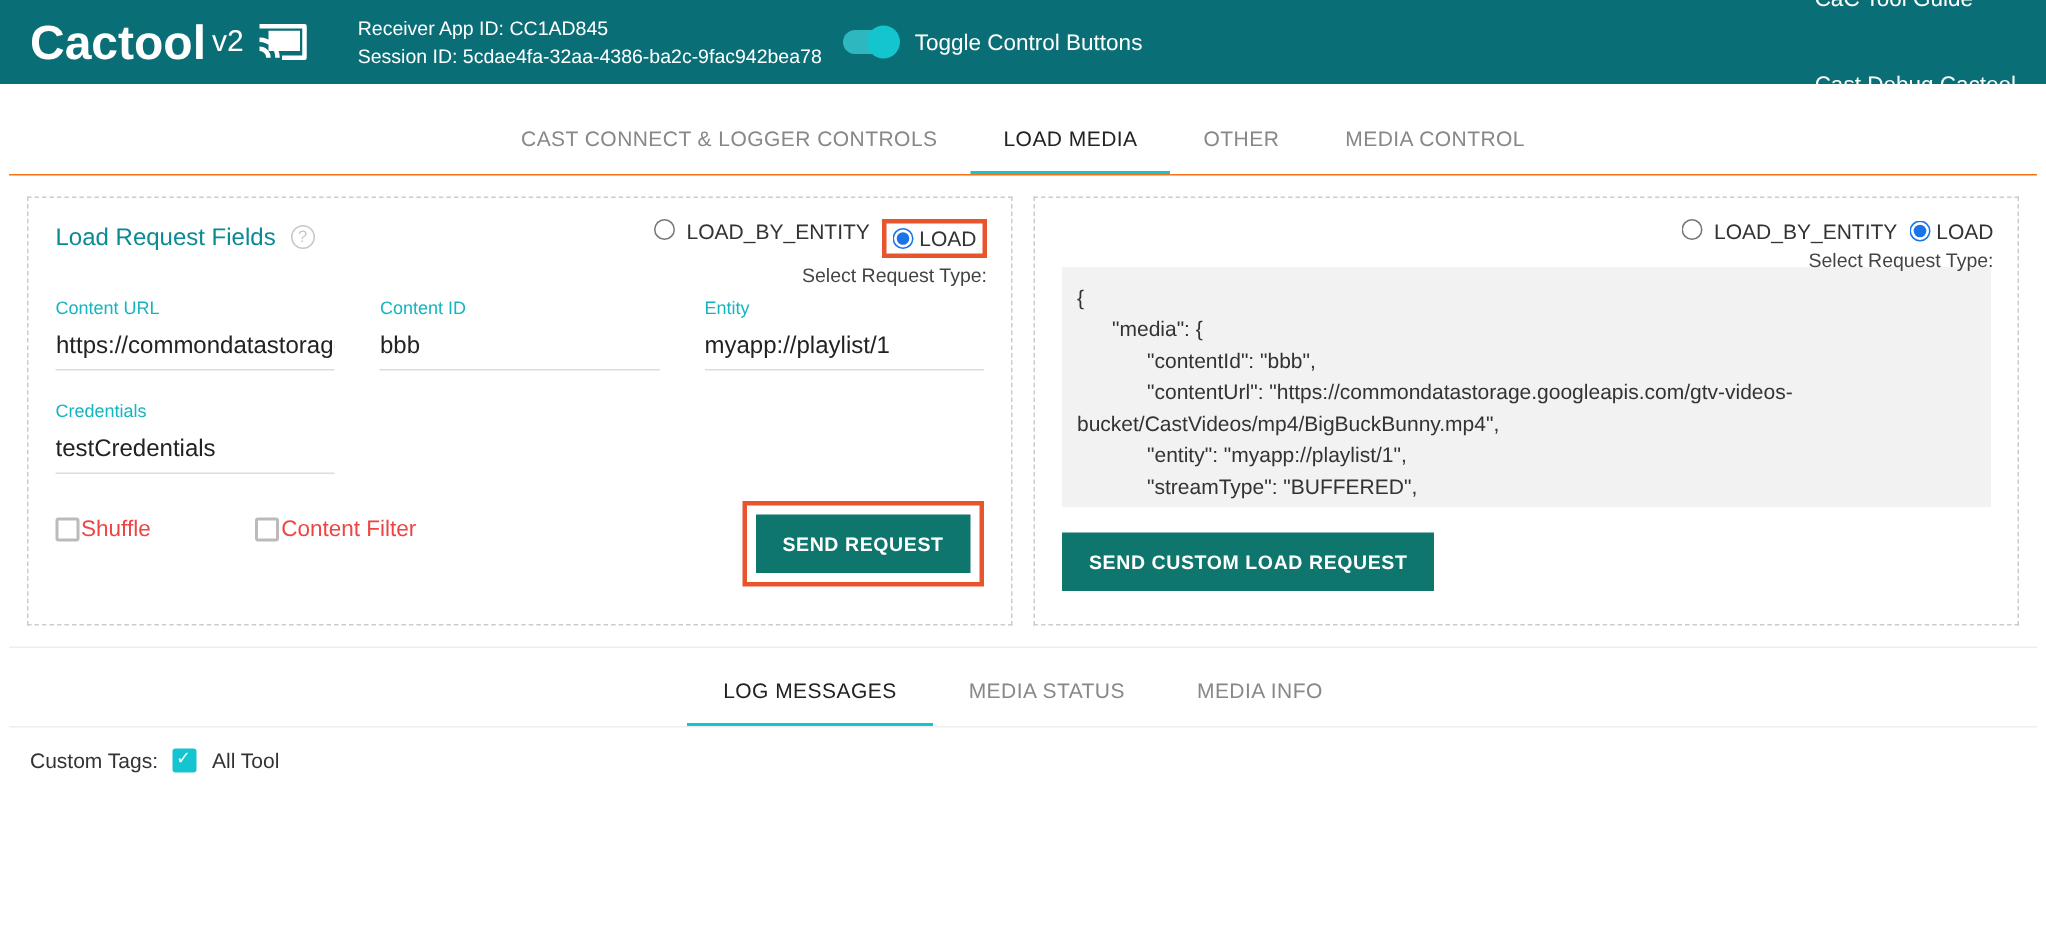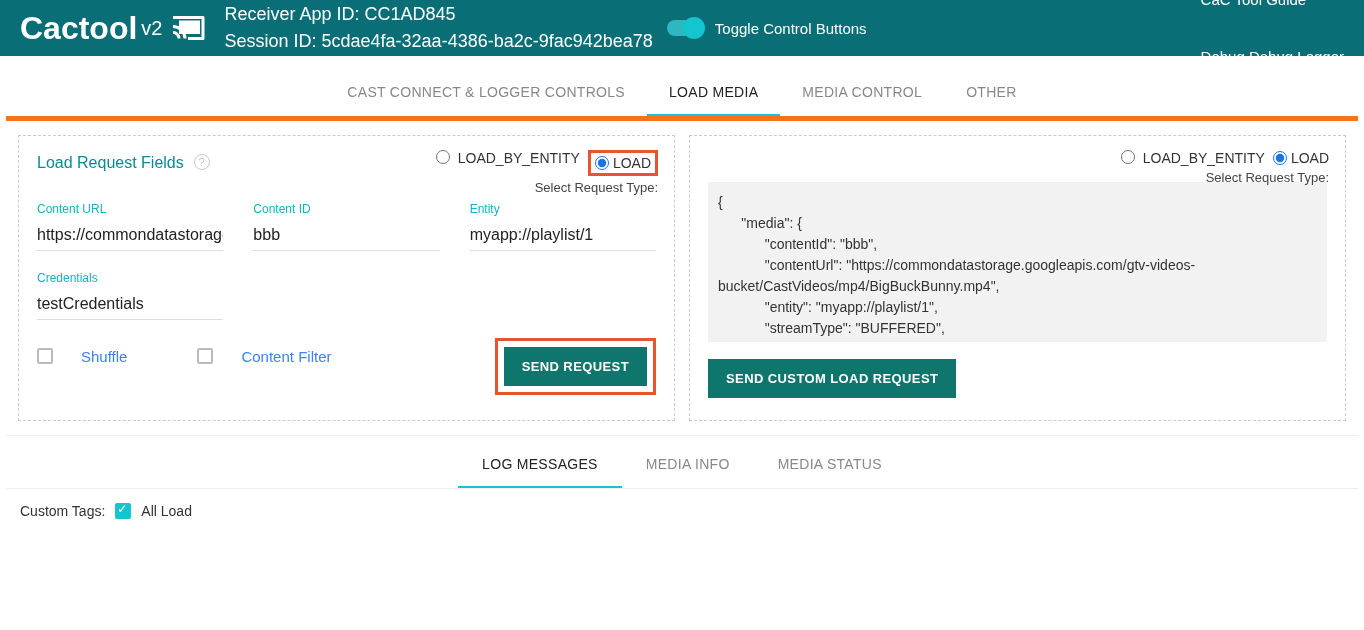--- a/index.html
+++ b/index.html
@@ -8,33 +8,33 @@
     background: #0a6e77;
     color: #fff;
     display: flex;
     align-items: center;
     padding: 10px 20px;
     height: 56px;
   }
   .logo { font-size: 32px; font-weight: 600; margin-right: 4px; }
   .logo-sub { font-size: 20px; font-weight: 400; margin-right: 8px; }
   .cast-icon { width: 36px; height: 30px; margin-right: 18px; display: inline-block; }
-  .session-info { font-size: 18px; line-height: 1.5; font-weight: 500; }
+  .session-info { font-size: 13px; line-height: 1.5; font-weight: 500; margin-left: 14px; }
   .toggle-wrap { display: flex; align-items: center; margin-left: 14px; }
   .toggle {
     width: 36px; height: 16px; background: #2fb7bf; border-radius: 10px; position: relative; margin-right: 12px;
   }
   .toggle::after {
     content: ""; position: absolute; right: -2px; top: -3px; width: 22px; height: 22px; background: #14c4cf; border-radius: 50%;
   }
   .toggle-label { font-size: 15px; font-weight: 500; }
   .header-right { margin-left: auto; display: flex; gap: 40px; font-size: 15px; flex-direction: column; }
   .header-right a { color: #fff; text-decoration: none; cursor: pointer; }
 
-  .tabs { display: flex; justify-content: center; border-bottom: 5px solid #f97316; margin: 14px 6px 0; }
+  .tabs { display: flex; justify-content: center; border-bottom: 1px solid #f97316; margin: 14px 6px 0; }
   .tab { padding: 14px 22px; color: #888; font-size: 14px; letter-spacing: 0.3px; cursor: pointer; border-bottom: 2px solid transparent; }
   .tab.active { color: #222; border-bottom: 2px solid #14c4cf; }
 
   .panels { display: flex; gap: 14px; padding: 14px 18px 8px; }
   .panel { flex: 1; border: 1px dashed #ccc; padding: 18px 18px 22px; position: relative; }
   .panel-title { color: #0a8a94; font-size: 16px; font-weight: 500; margin-bottom: 14px; }
   .help-icon {
     display: inline-block; width: 16px; height: 16px; border: 1.5px solid #c8c8c8; border-radius: 50%;
     color: #c8c8c8; font-size: 11px; line-height: 14px; text-align: center; margin-left: 6px; vertical-align: 2px;
   }
@@ -46,21 +46,21 @@
 
   .highlight-box { border: 3px solid #e8542c; padding: 2px 4px; display: inline-flex; align-items: center; gap: 4px; }
   .radio-load { display: inline-flex; align-items: center; gap: 4px; }
 
   .fields-grid { display: grid; grid-template-columns: 1fr 1fr 1fr; column-gap: 30px; row-gap: 20px; margin-top: 30px; }
   .field { display: flex; flex-direction: column; }
   .field-label { color: #14b5bf; font-size: 12px; margin-bottom: 4px; }
   .field-input { border: none; border-bottom: 1px solid #ddd; padding: 6px 0; font-size: 16px; color: #222; outline: none; background: transparent; width: 100%; }
 
   .checks-row { display: flex; gap: 70px; margin-top: 28px; align-items: center; }
-  .chk { display: flex; align-items: flex-start; gap: 28px; color: #3b82f6; font-size: 15px; }
+  .chk { display: flex; align-items: center; gap: 1px; color: #ef4444; font-size: 15px; }
   .chk-box { width: 16px; height: 16px; border: 2px solid #bbb; border-radius: 2px; }
 
   .btn {
     background: #0f766e; color: #fff; border: none; padding: 12px 18px;
     font-size: 13px; font-weight: 600; letter-spacing: 0.4px; cursor: pointer;
   }
   .send-highlight { border: 3px solid #e8542c; padding: 6px; display: inline-block; margin-top: 18px; }
 
   .json-area {
     background: #f2f2f2; border: none; width: 100%; height: 160px; padding: 10px;
@@ -95,29 +95,29 @@
   <div class="session-info">
     <div><span>Receiver App ID:</span> <span>CC1AD845</span></div>
     <div><span>Session ID:</span> <span>5cdae4fa-32aa-4386-ba2c-9fac942bea78</span></div>
   </div>
   <div class="toggle-wrap">
     <div class="toggle"></div>
     <span class="toggle-label">Toggle Control Buttons</span>
   </div>
   <div class="header-right">
     <a>CaC Tool Guide</a>
-    <a>Debug Debug Logger</a>
+    <a>Cast Debug Cactool</a>
   </div>
 </div>
 
 <div class="tabs">
   <div class="tab">CAST CONNECT &amp; LOGGER CONTROLS</div>
   <div class="tab active">LOAD MEDIA</div>
+  <div class="tab">OTHER</div>
   <div class="tab">MEDIA CONTROL</div>
-  <div class="tab">OTHER</div>
 </div>
 
 <div class="panels">
 
   <div class="panel">
     <div>
       <span class="panel-title">Load Request Fields</span>
       <span class="help-icon">?</span>
     </div>
 
@@ -195,23 +195,23 @@
 
     <div class="custom-btn-wrap">
       <button class="btn">SEND CUSTOM LOAD REQUEST</button>
     </div>
   </div>
 </div>
 
 <div class="log-section">
   <div class="log-tabs">
     <div class="log-tab active">LOG MESSAGES</div>
+    <div class="log-tab">MEDIA STATUS</div>
     <div class="log-tab">MEDIA INFO</div>
-    <div class="log-tab">MEDIA STATUS</div>
   </div>
   <div class="log-body">
     <div class="custom-tags">
       <span>Custom Tags:</span>
       <span class="chk-filled"></span>
-      <span>All Load</span>
+      <span>All Tool</span>
     </div>
   </div>
 </div>
 
 </body></html>

